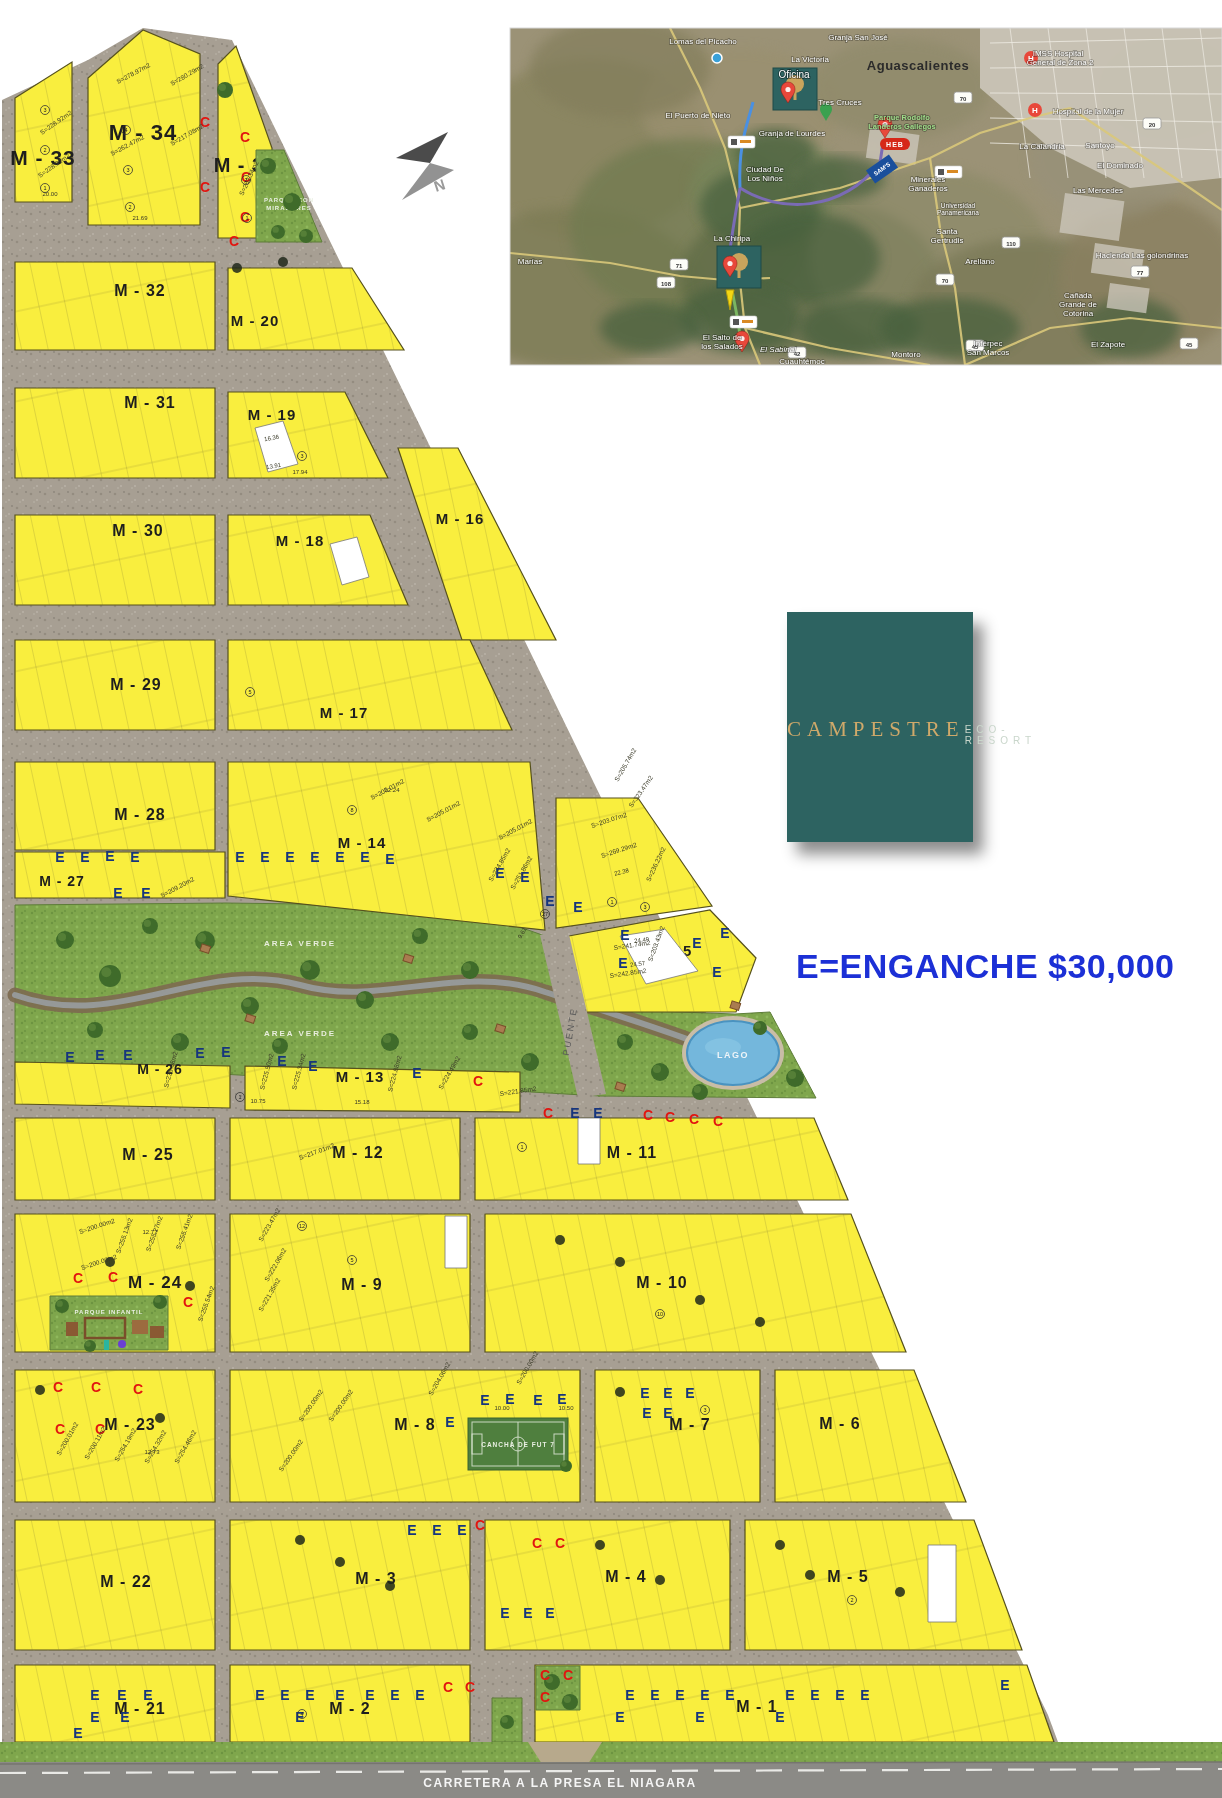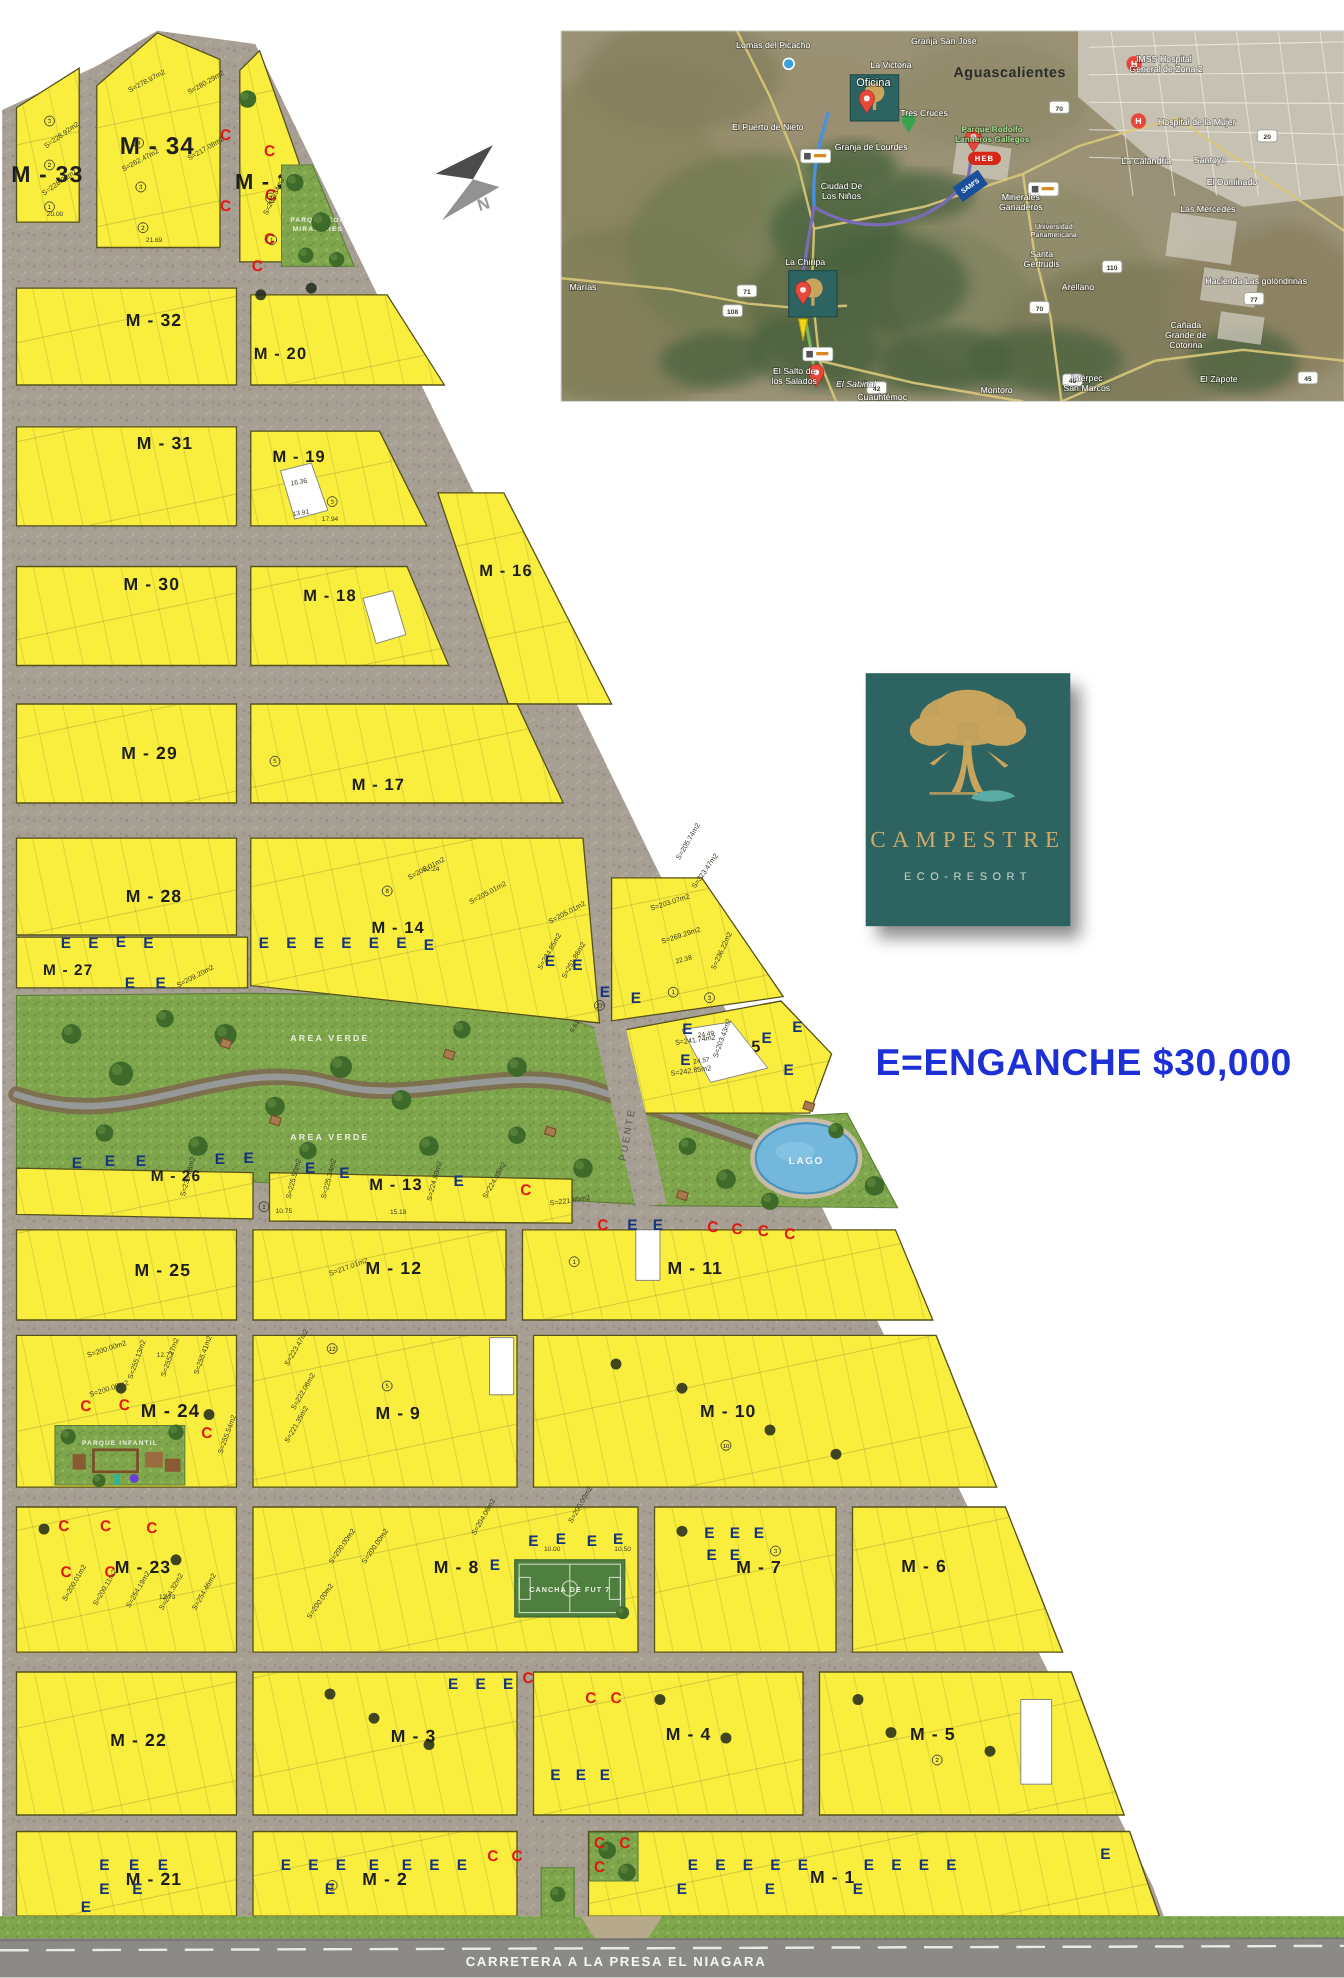--- a/index.html
+++ b/index.html
@@ -15,21 +15,21 @@
   .feat{font-weight:700;fill:#e9efe2;letter-spacing:1px;}
   .mlab-w{fill:#fff;font-size:8px;paint-order:stroke;stroke:#00000055;stroke-width:1.6px;}
   .mlab-wi{fill:#fff;font-size:8px;font-style:italic;paint-order:stroke;stroke:#00000055;stroke-width:1.6px;}
   .mlab-sm{fill:#fff;font-size:6.5px;paint-order:stroke;stroke:#00000055;stroke-width:1.4px;}
   .mlab-g{fill:#9fdc8a;font-size:7.5px;font-weight:700;paint-order:stroke;stroke:#00000066;stroke-width:1.6px;}
   .mlab-city{fill:#2b2b2b;font-size:13px;font-weight:700;letter-spacing:.5px;}
   .mlab-big{fill:#fff;font-size:10px;paint-order:stroke;stroke:#00000066;stroke-width:1.8px;}
   .badge{font-size:6px;fill:#333;font-weight:700;}
   #legend{position:absolute;font-weight:800;font-size:34px;letter-spacing:.5px;}
   #logo-card{position:absolute;left:787px;top:612px;width:186px;height:230px;
-    box-shadow:10px 12px 14px rgba(0,0,0,.45);display:flex;flex-direction:column;
+    box-shadow:10px 12px 14px rgba(0,0,0,.45);display:flex;flex-direction:row;
     align-items:center;justify-content:flex-start;}
   #logo-title{font-family:"Liberation Serif",serif;font-size:21px;letter-spacing:6px;margin-top:4px;}
   #logo-sub{font-family:"Liberation Sans",sans-serif;font-size:10px;letter-spacing:5px;margin-top:16px;}
 </style>
 </head>
 <body>
 
 <div id="stage">
   <svg id="site" width="1222" height="1798" viewBox="0 0 1222 1798">
     <defs>

